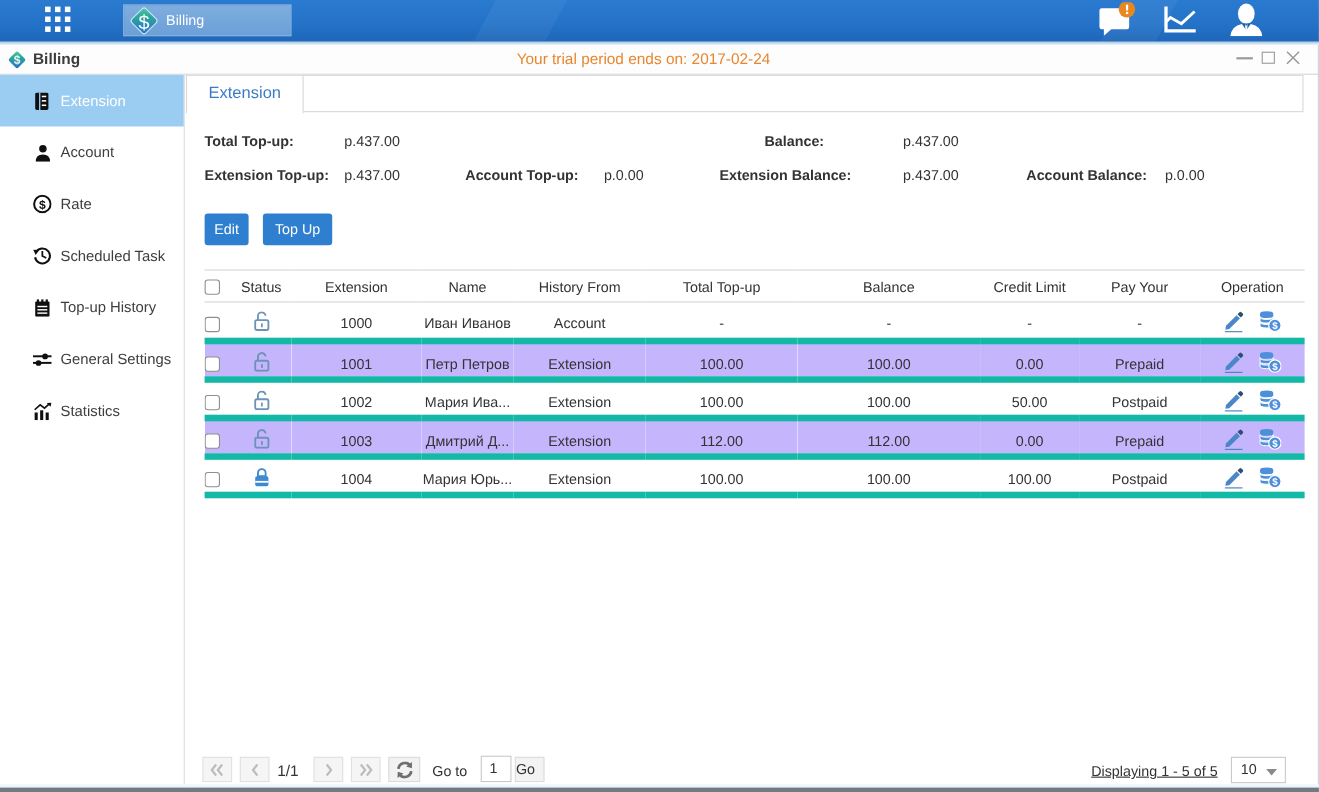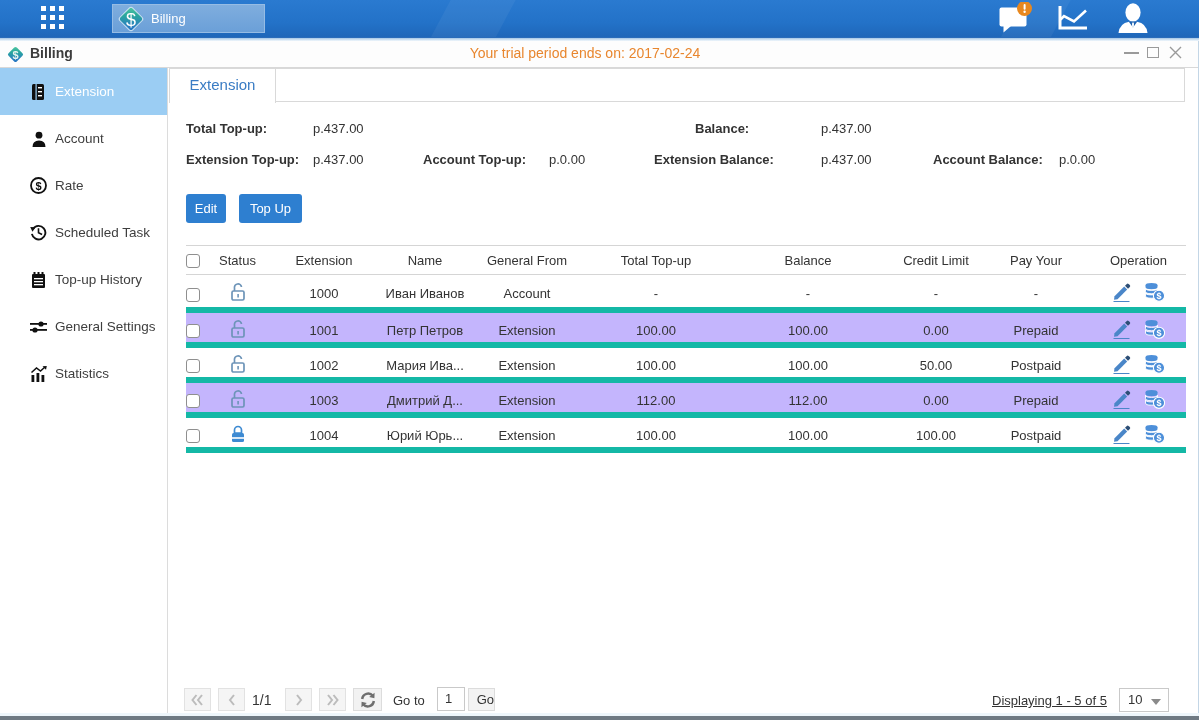--- a/index.html
+++ b/index.html
@@ -59,21 +59,21 @@
 #tbl tr.alt td { background:#c4b5fd; }
 .cb { display:inline-block; width:14px; height:14px; border:1px solid #8f8f8f; border-radius:3px; background:#fff; vertical-align:middle; }
 
 
 .pgbtn { position:absolute; top:688px; width:27px; height:23px; background:#f5f5f5;
   border:1px solid #e2e2e2; color:#c3c3c3; font-size:15px; text-align:center; line-height:21px; }
 .pgtxt { position:absolute; top:693px; font-size:13px; color:#333; }
 #goinput { position:absolute; left:437px; top:687px; width:28px; height:24px; border:1px solid #c9c9c9;
   font-size:13px; color:#333; text-align:left; padding-left:7px; line-height:22px; background:#fff; }
 #gobtn { position:absolute; left:468px; top:688px; width:27px; height:23px; background:#f3f3f3;
-  border:1px solid #dcdcdc; font-size:13px; color:#333; text-align:right; line-height:21px; }
+  border:1px solid #dcdcdc; font-size:13px; color:#333; text-align:left; line-height:21px; }
 #pagesel { position:absolute; left:1119px; top:688px; width:50px; height:24px; border:1px solid #c9c9c9;
   background:#fff; font-size:13px; color:#333; line-height:22px; padding-left:8px; }
 #pagesel .tri { position:absolute; right:7px; top:10px; width:0; height:0;
   border-left:5px solid transparent; border-right:5px solid transparent; border-top:6px solid #8a8a8a; }
 
 #bottombar { position:absolute; left:0; top:713px; width:1199px; height:7px; background:#eef6fb; border-bottom:4px solid #6f7a83; box-sizing:border-box; }
 #rightedge { position:absolute; right:0; top:38px; width:1px; height:679px; background:#c3d6e6; }
 </style>
 </head>
 <body>
@@ -238,21 +238,21 @@
       <col style="width:90px">
     <col style="width:110px">
       <col style="width:95px">
   </colgroup>
   <tbody>
       <tr>
     <th style="text-align:left;"><span class="cb"></span></th>
     <th>Status</th>
         <th>Extension</th>
         <th>Name</th>
-        <th>General From</th>
+        <th>History From</th>
     <th>Total Top-up</th>
         <th>Balance</th>
         <th>Credit Limit</th>
         <th>Pay Your</th>
         <th>Operation</th>
   </tr>
   <tr>
     <td style="text-align:left;"><span class="cb"></span></td>
     <td><svg width="16" height="18" viewBox="0 0 16 18">
             <path d="M4.5 8 L4.5 5 A 3.5 3.5 0 0 1 11.5 4" fill="none" stroke="#6d94b8" stroke-width="1.7"></path>
@@ -357,21 +357,21 @@
           </svg></td>
   </tr>
   <tr>
     <td style="text-align:left;"><span class="cb"></span></td>
     <td><svg width="16" height="18" viewBox="0 0 16 18">
             <path d="M8 1.5 A 3.5 3.5 0 0 1 11.5 5 L11.5 8 L4.5 8 L4.5 5 A 3.5 3.5 0 0 1 8 1.5 Z" fill="none" stroke="#3d8ad2" stroke-width="1.7"></path>
             <rect x="2" y="8" width="12" height="9" rx="1.5" fill="#3d8ad2"></rect>
             <rect x="2" y="12.2" width="12" height="1.6" fill="#fff"></rect>
           </svg></td>
     <td>1004</td>
-        <td>Юрий Юрь...</td>
+        <td>Мария Юрь...</td>
         <td>Extension</td>
         <td>100.00</td>
         <td>100.00</td>
         <td>100.00</td>
         <td>Postpaid</td>
     <td><svg width="20" height="20" viewBox="0 0 20 20" style="margin-right:12px;">
             <path d="M2.5 14.2 L12.2 4.5 L15.2 7.5 L5.5 17.2 L2 17.7 Z" fill="#4a86c8"></path>
             <path d="M13 3.7 L14.8 1.9 A 1.3 1.3 0 0 1 16.6 1.9 L17.8 3.1 A 1.3 1.3 0 0 1 17.8 4.9 L16 6.7 Z" fill="#2d4f76"></path>
             <rect x="1.5" y="19" width="16" height="2" fill="#4a86c8"></rect>
           </svg><svg width="21" height="20" viewBox="0 0 21 20">

